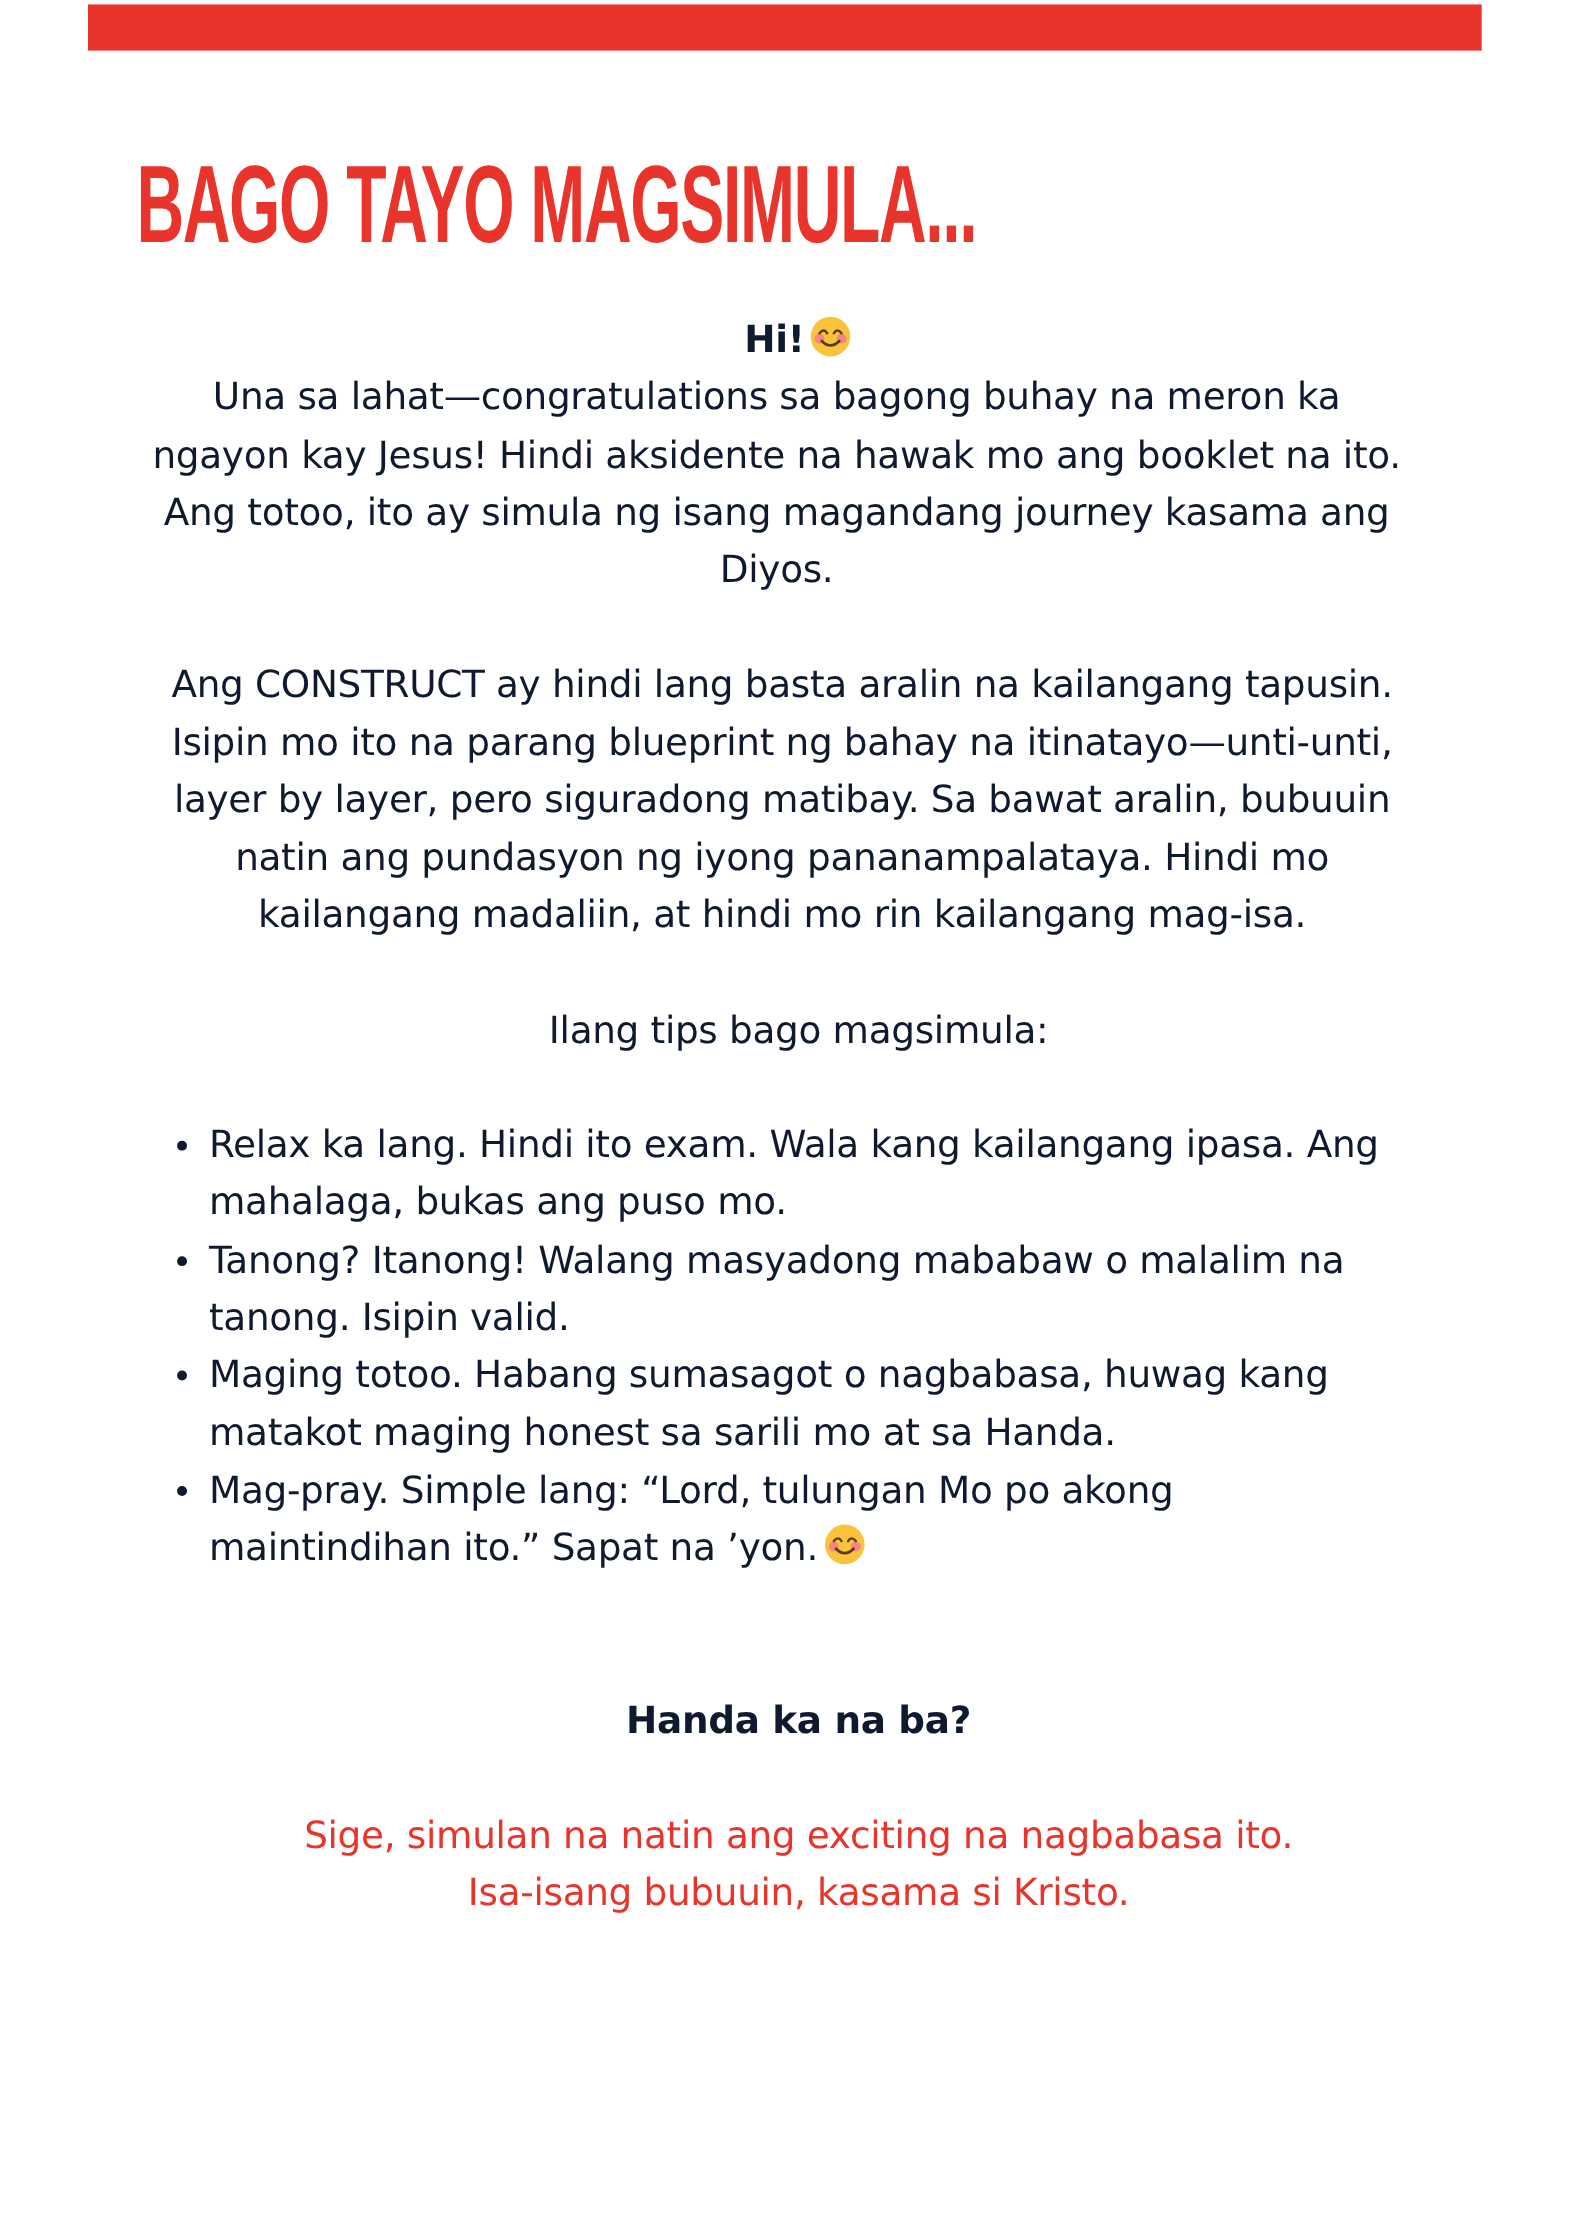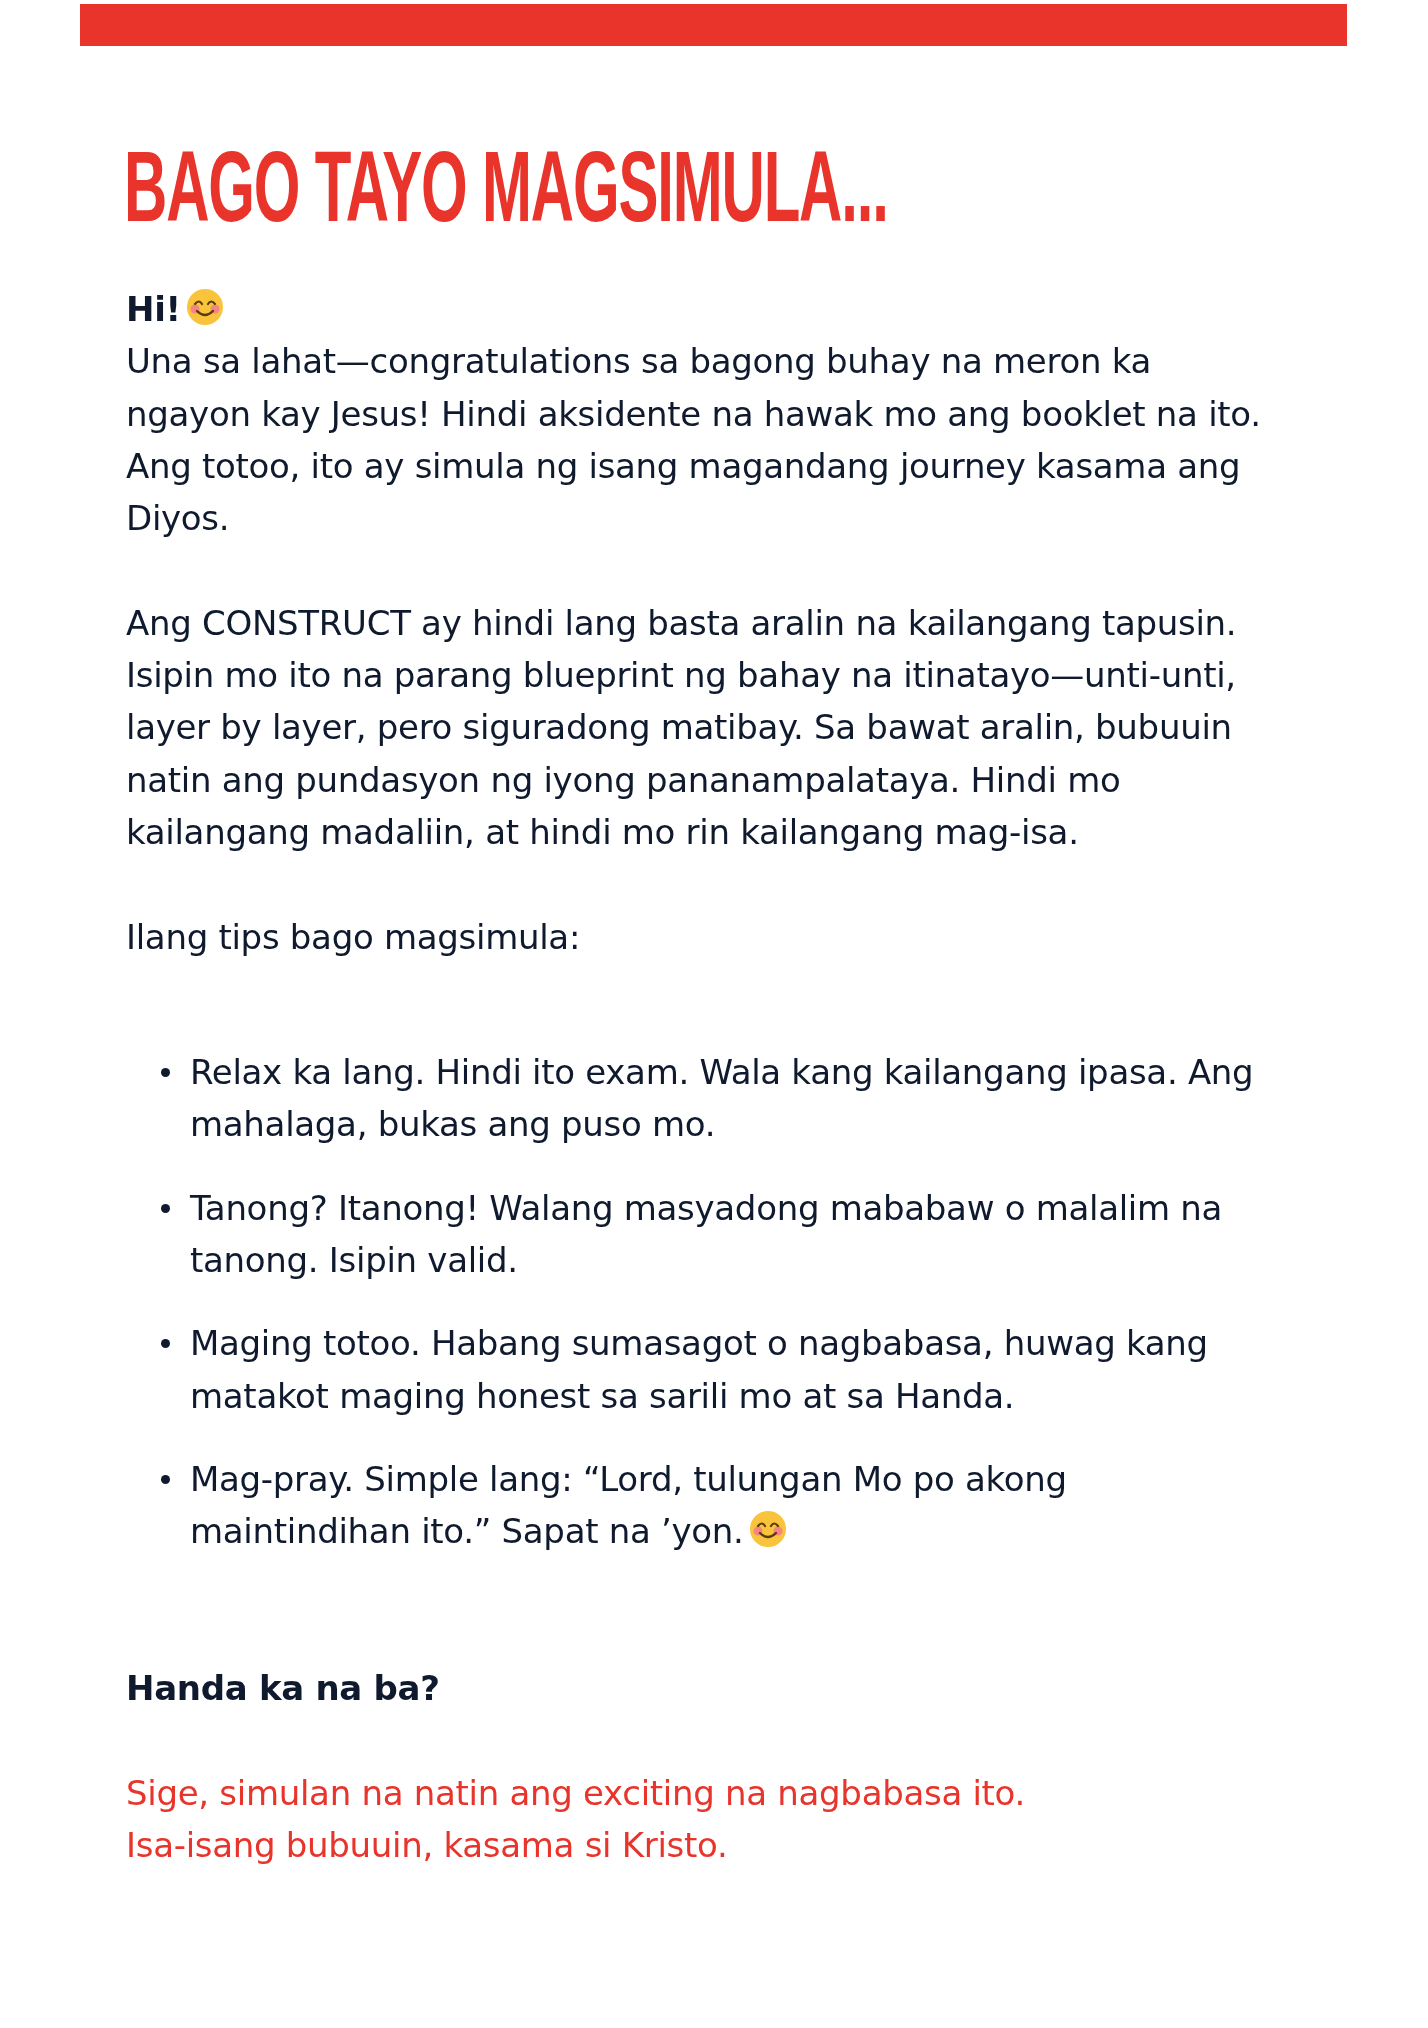--- a/index.html
+++ b/index.html
@@ -42,20 +42,21 @@
       position: absolute;
       left: 126px;
       top: 283px;
       width: 1200px;
       font-size: 34px;
       line-height: 52.3px;
       letter-spacing: -0.3px;
     }
     .content p {
       margin: 0;
+      text-align: center;
     }
     .greeting {
       font-weight: 700;
     }
     .blank {
       height: 52.3px;
     }
     .emoji {
       display: inline-block;
       width: 40px;
@@ -69,21 +70,20 @@
       display: block;
     }
     ul.tips {
       list-style: none;
       margin: 0;
       padding: 0;
     }
     ul.tips li {
       position: relative;
       padding-left: 64px;
-      margin-top: 31px;
     }
     ul.tips li .bullet {
       position: absolute;
       left: 35px;
       top: 22px;
       width: 9px;
       height: 9px;
       border-radius: 50%;
       background: #0f1a2e;
     }

